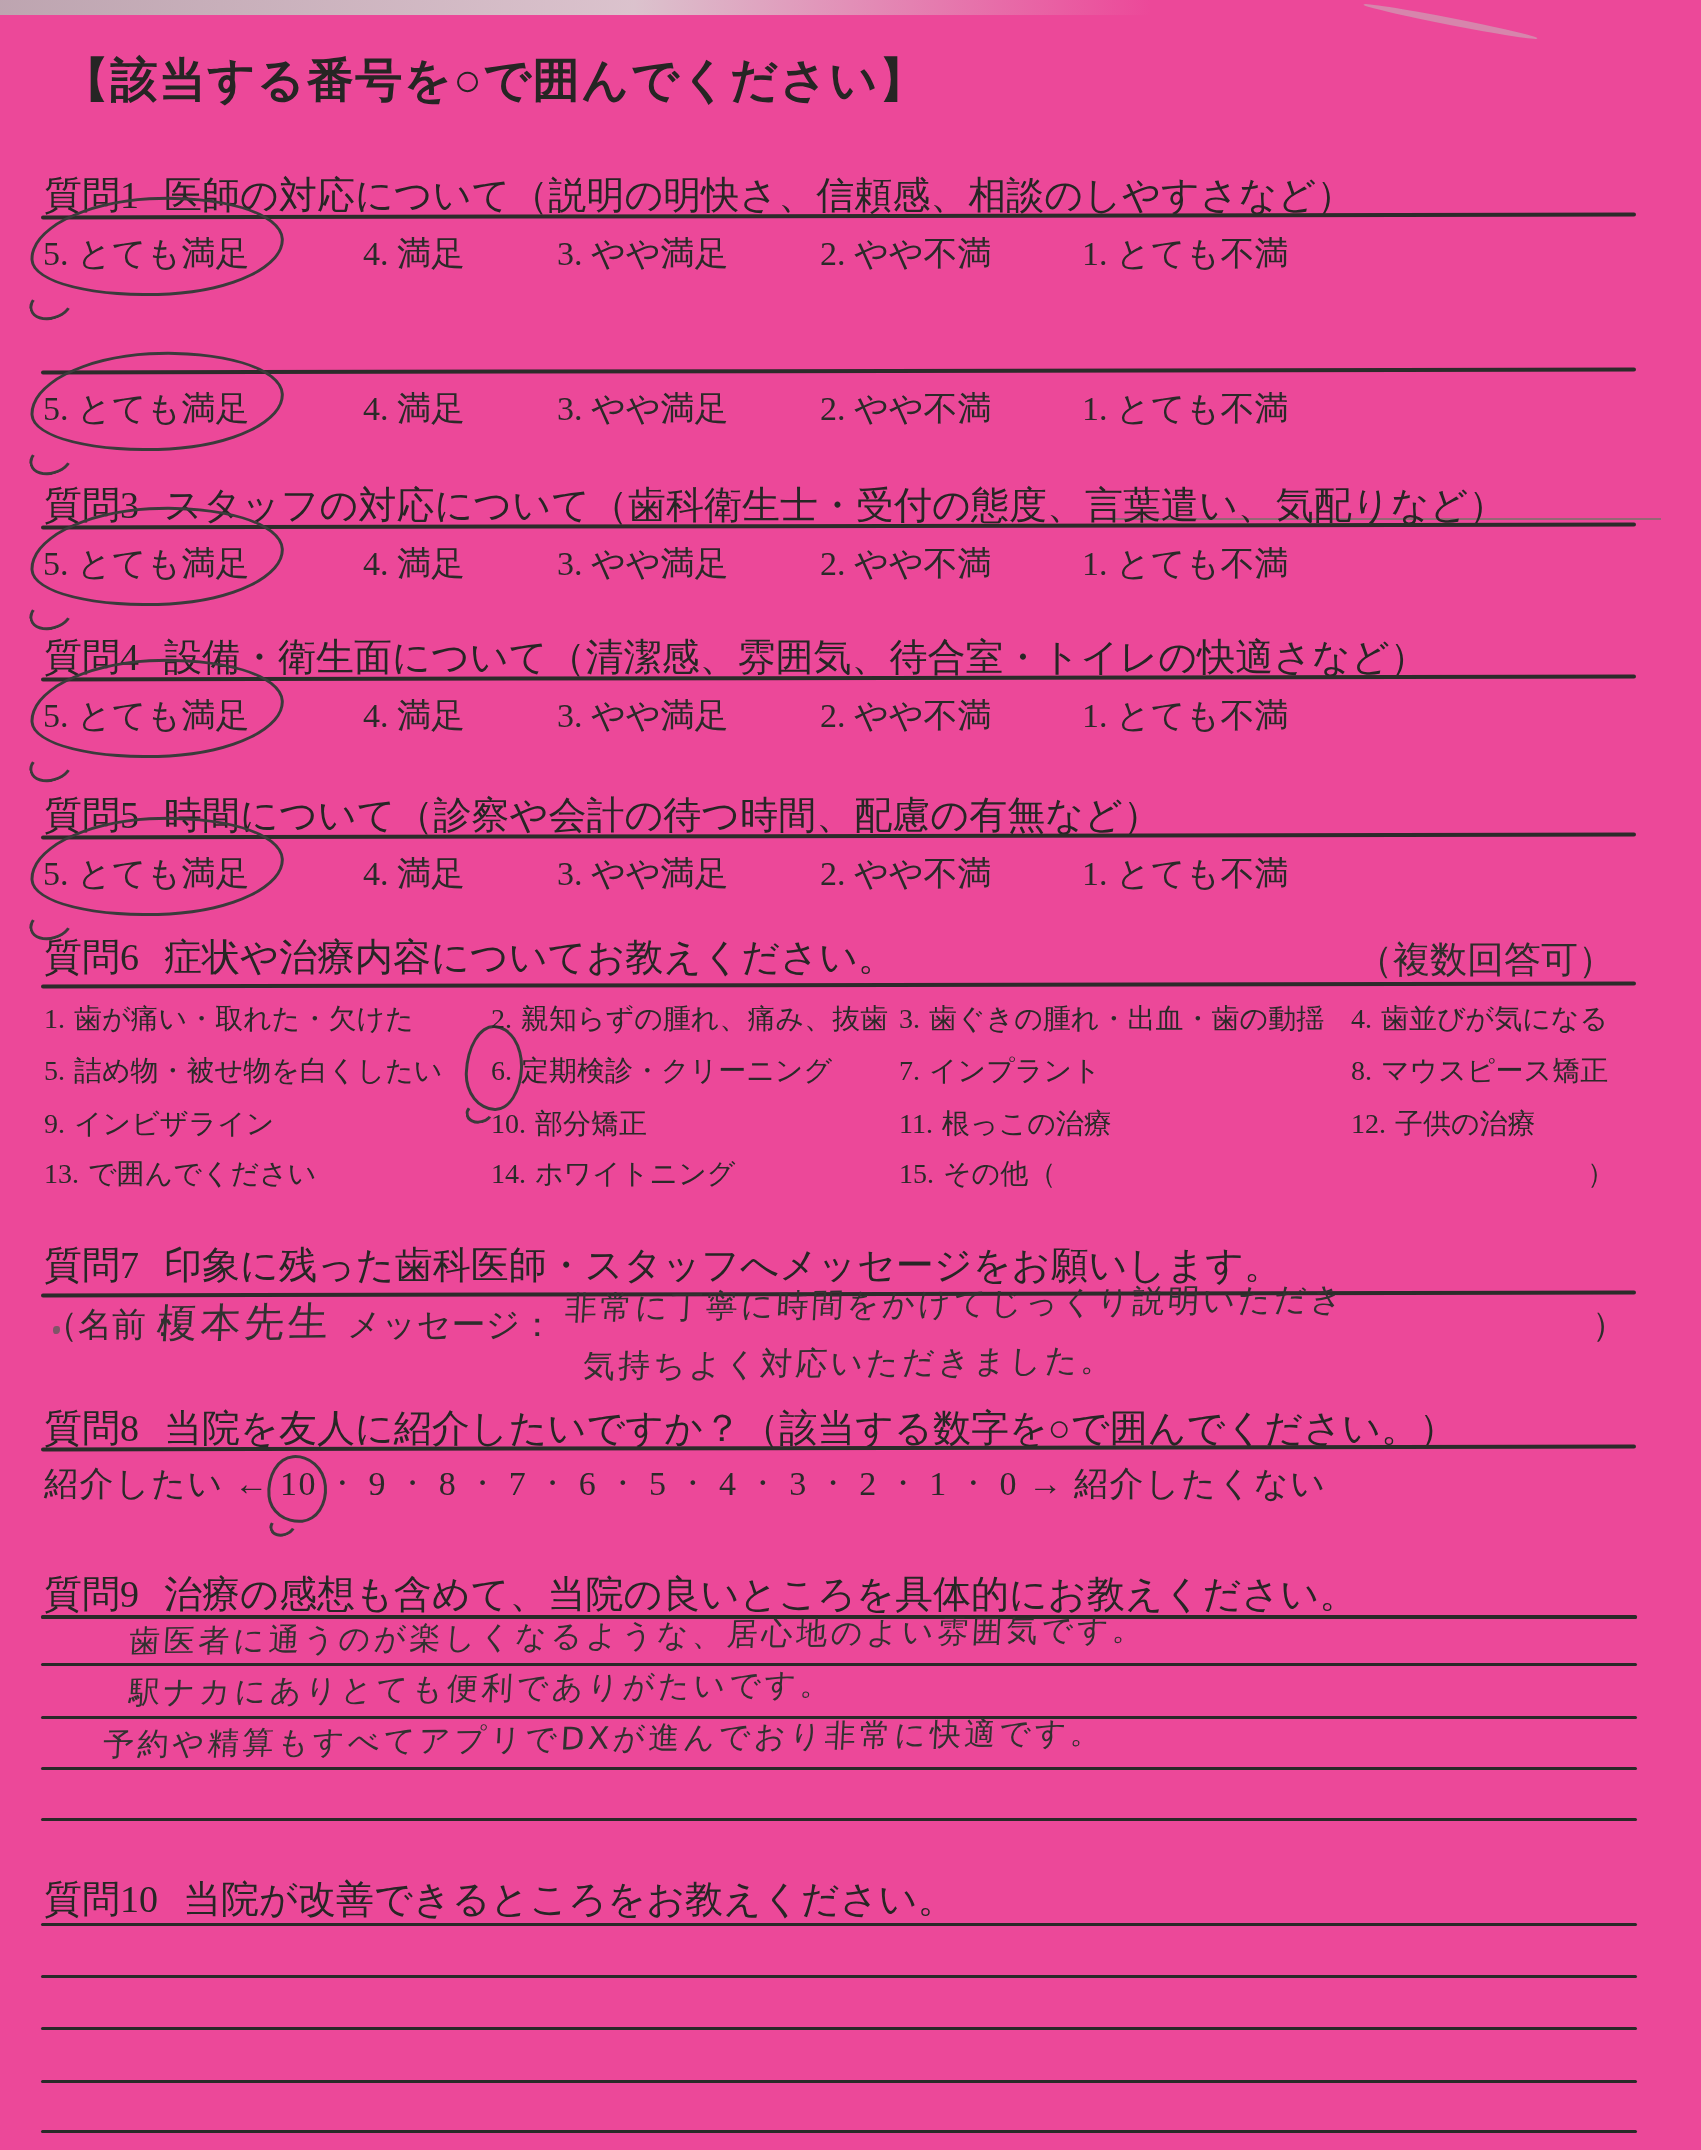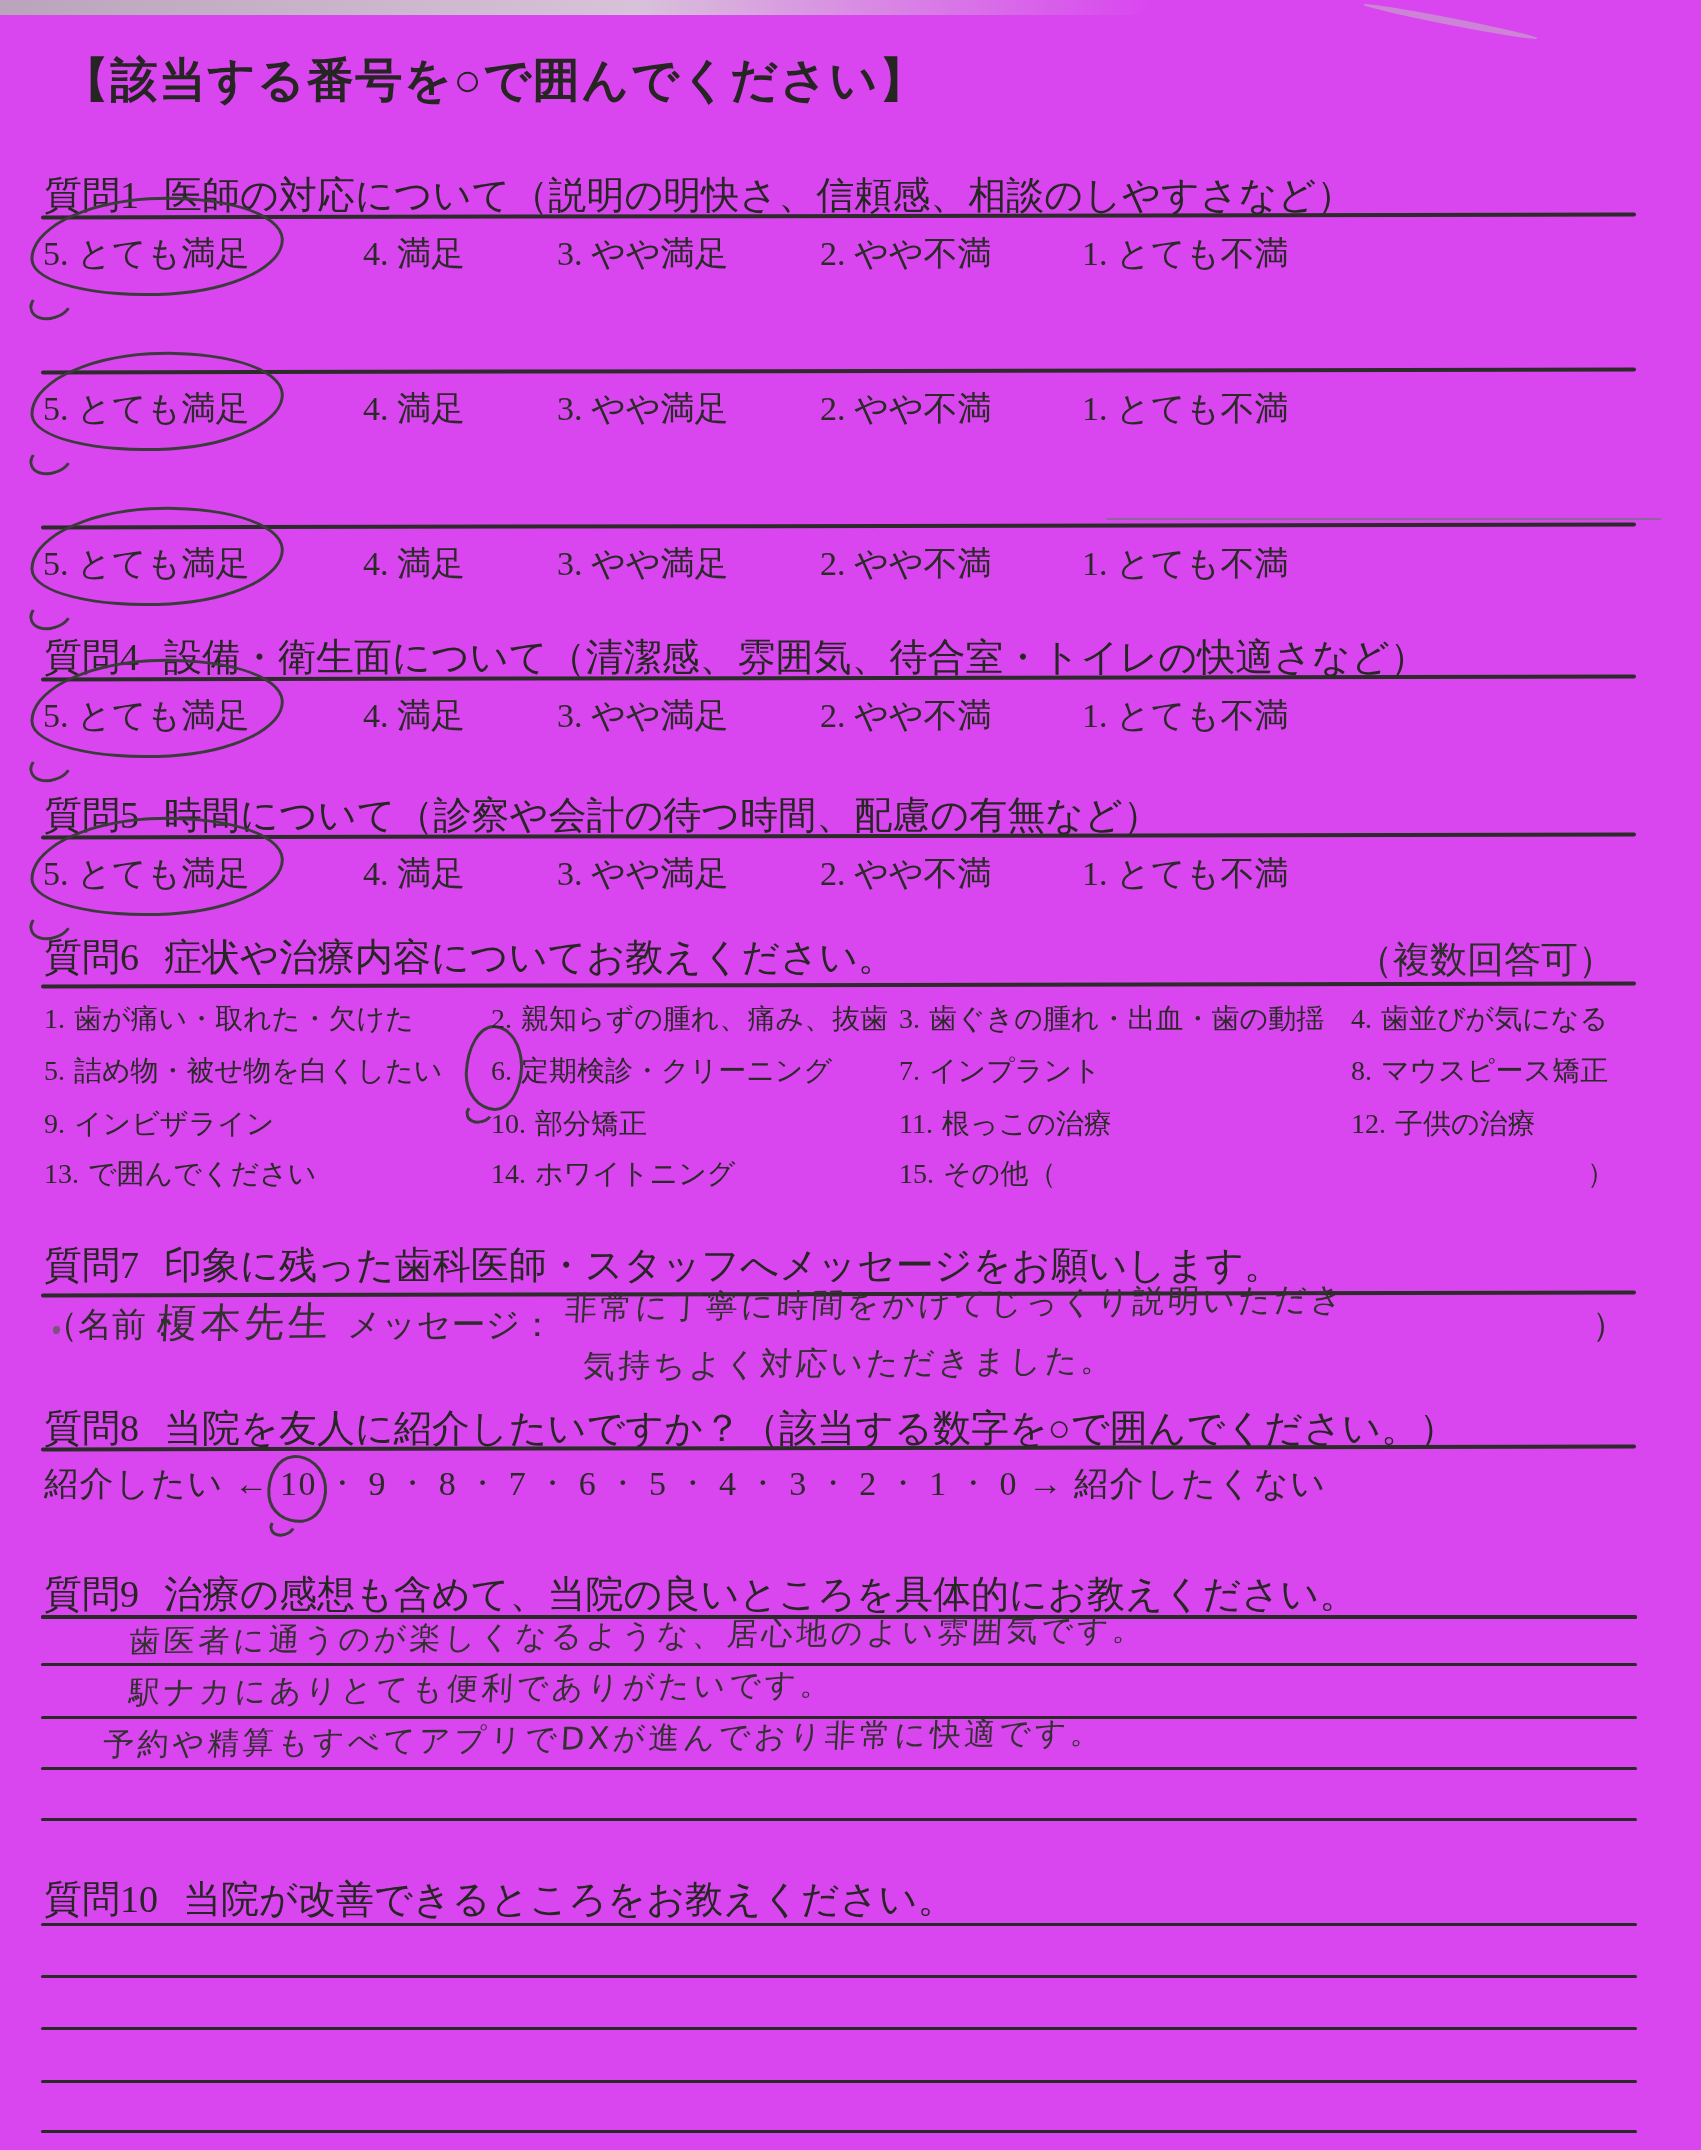--- a/index.html
+++ b/index.html
@@ -1,18 +1,18 @@
 <!DOCTYPE html>
 <html lang="ja" style="font-size:11.8px"><head>
 <meta charset="utf-8">
 <style>
   html,body { margin:0; padding:0; background:#e9e7e2; }
   .page {
     position:relative; width:1701px; height:2151px;
-    background:#d946ef; overflow:hidden;
+    background:#ec4899; overflow:hidden;
     font-family:"Liberation Serif","DejaVu Serif",serif;
     color:#2e2d2b;
   }
   
   .scan-band { position:absolute; left:0; top:0; width:1152px; height:14.8px;
     background:linear-gradient(to right,#b5b5b4,#d8d8d6 55%,rgba(216,216,214,0)); opacity:.85; }
   .scan-wisp { position:absolute; left:1362px; top:17.7px; width:177px; height:6.6px;
     background:#c2c2c0; opacity:.5; transform:rotate(11deg); border-radius:50%; }
   .speck { position:absolute; left:53px; top:1326px; width:6.6px; height:8px;
     background:#5a5a58; border-radius:50% 40% 55% 45%; opacity:.75; }
@@ -118,20 +118,23 @@
     <div class="rule"></div>
     <div class="circle-mark c-rating"></div>
     <span class="opt opt-1">5. とても満足</span>
     <span class="opt opt-2">4. 満足</span>
     <span class="opt opt-3">3. やや満足</span>
     <span class="opt opt-4">2. やや不満</span>
     <span class="opt opt-5">1. とても不満</span>
   </section>
 
   <section class="rq" style="top:480px">
+    <div class="q-header">
+      <span class="q-num">質問3</span><span class="q-text">スタッフの対応について（歯科衛生士・受付の態度、言葉遣い、気配りなど）</span>
+    </div>
     <div class="rule"></div>
     <div class="circle-mark c-rating"></div>
     <span class="opt opt-1">5. とても満足</span>
     <span class="opt opt-2">4. 満足</span>
     <span class="opt opt-3">3. やや満足</span>
     <span class="opt opt-4">2. やや不満</span>
     <span class="opt opt-5">1. とても不満</span>
   </section>
 
   <section class="rq" style="top:632px">

